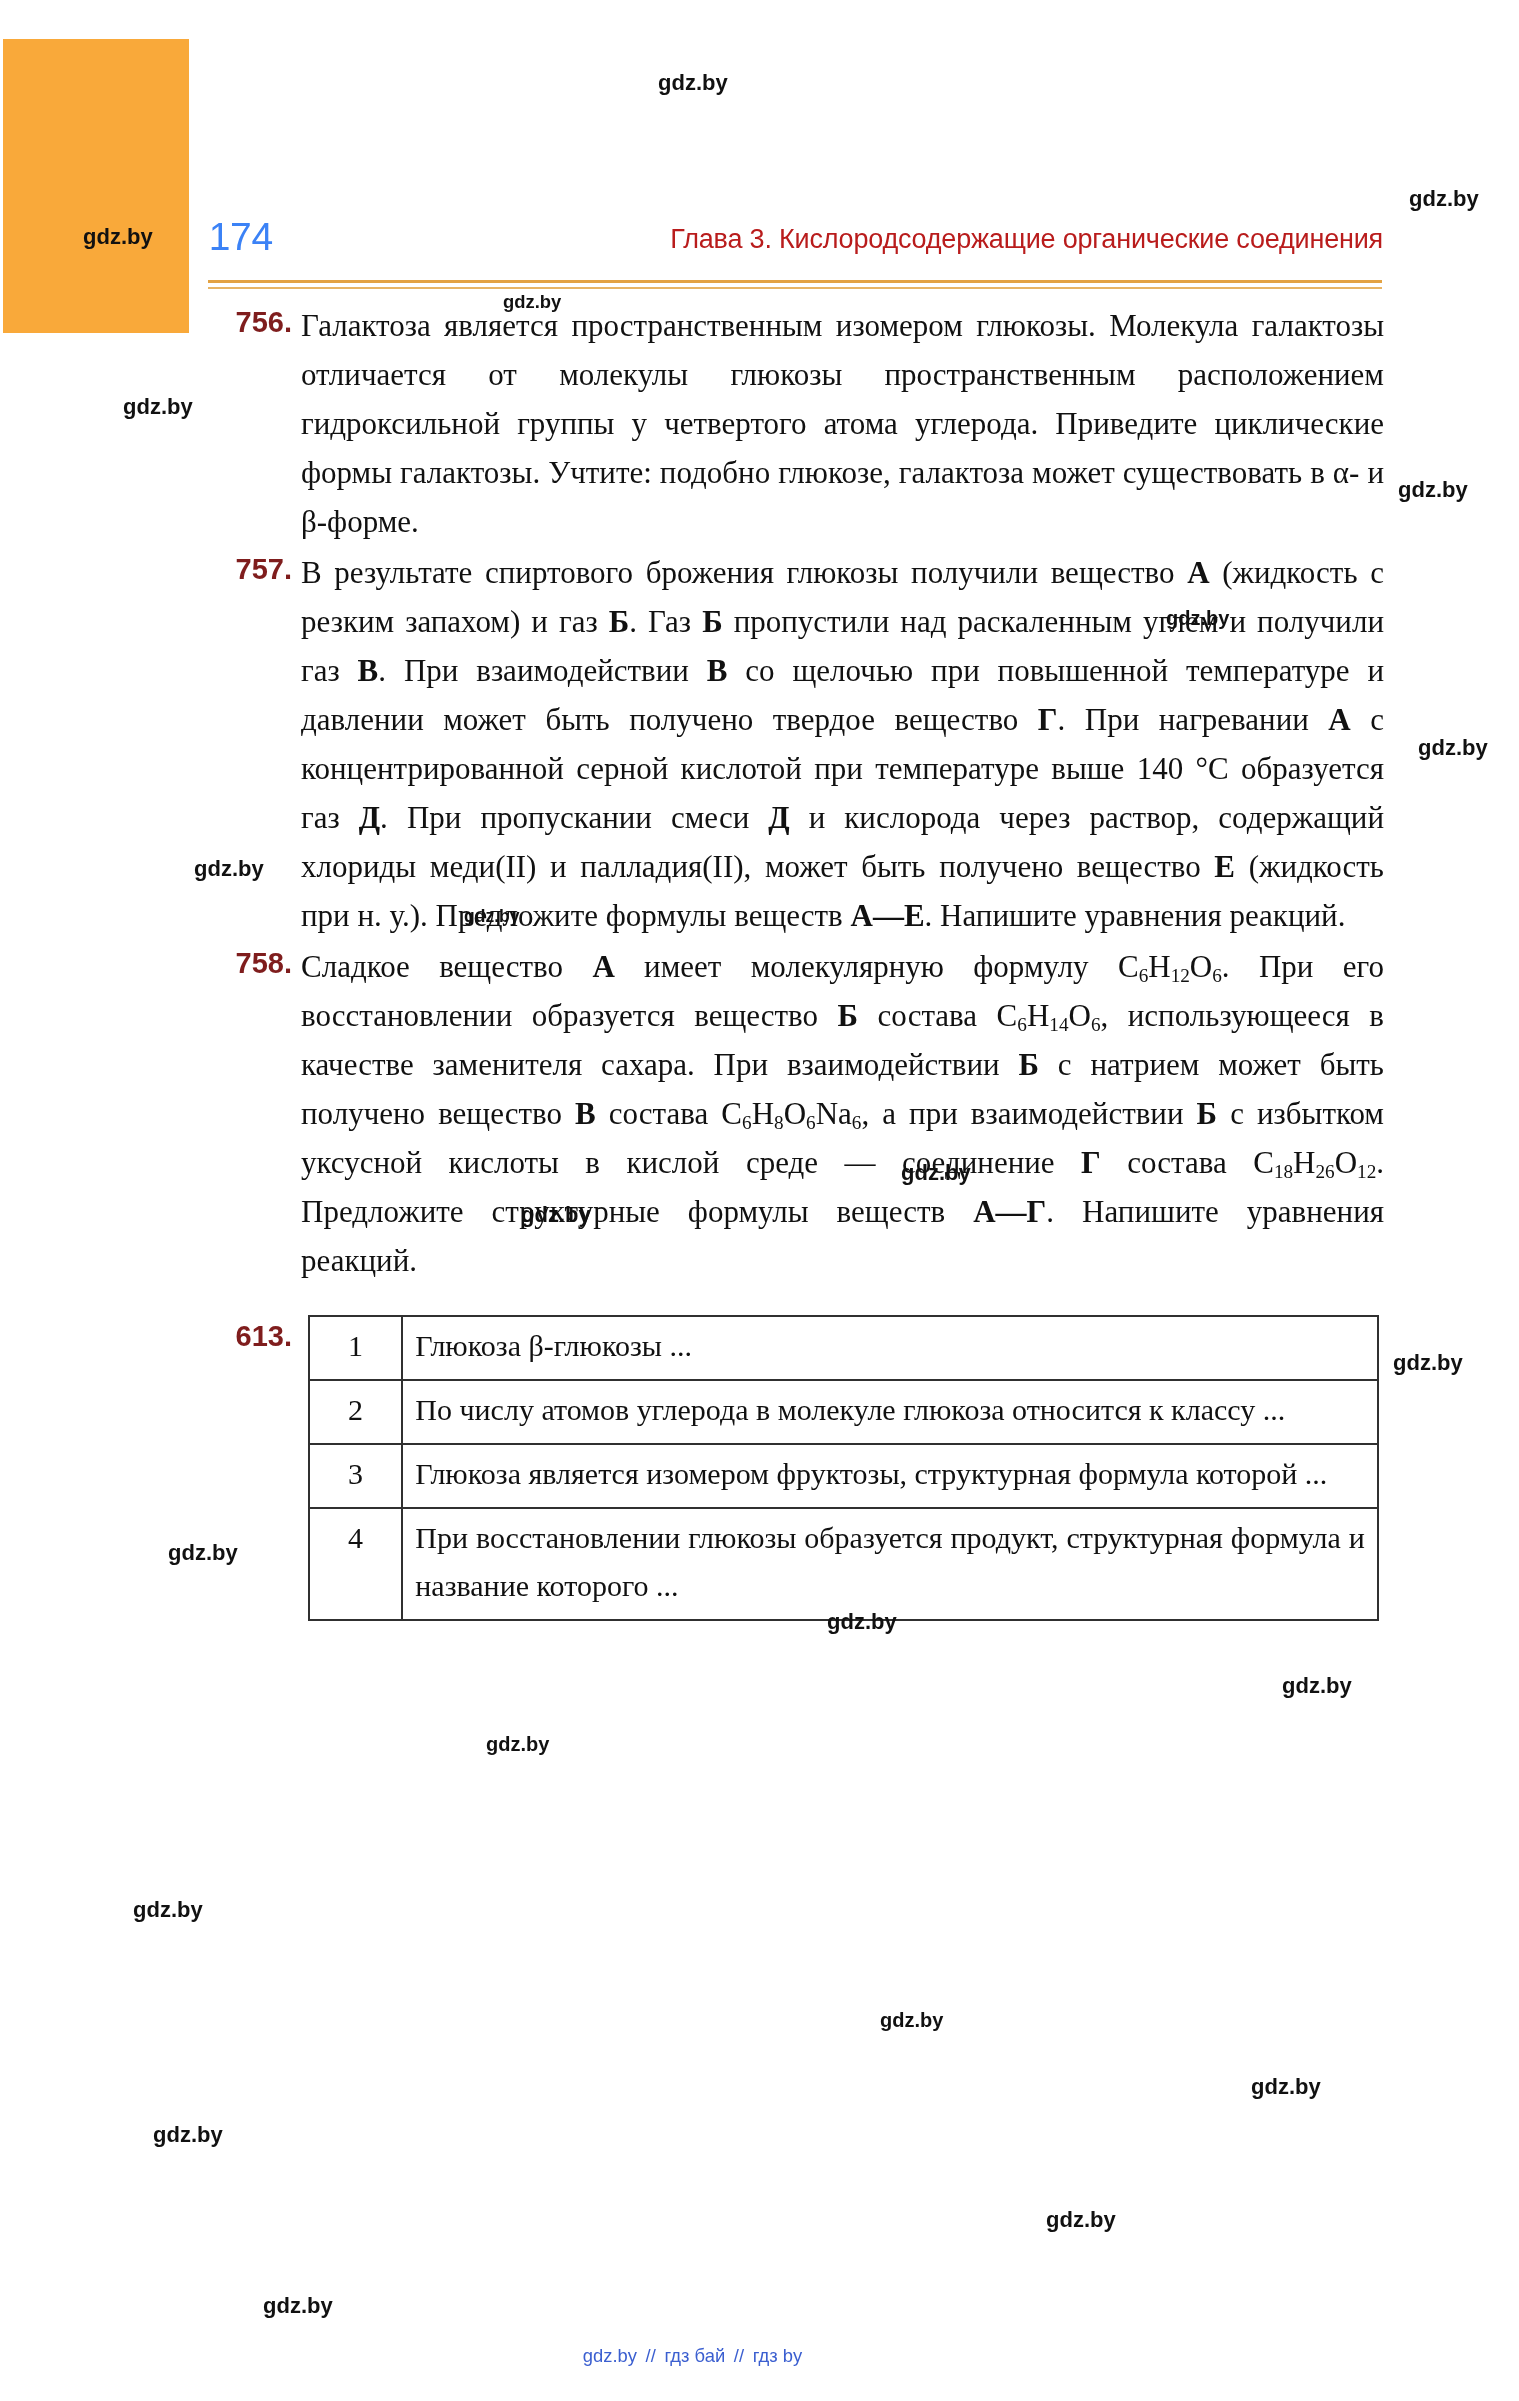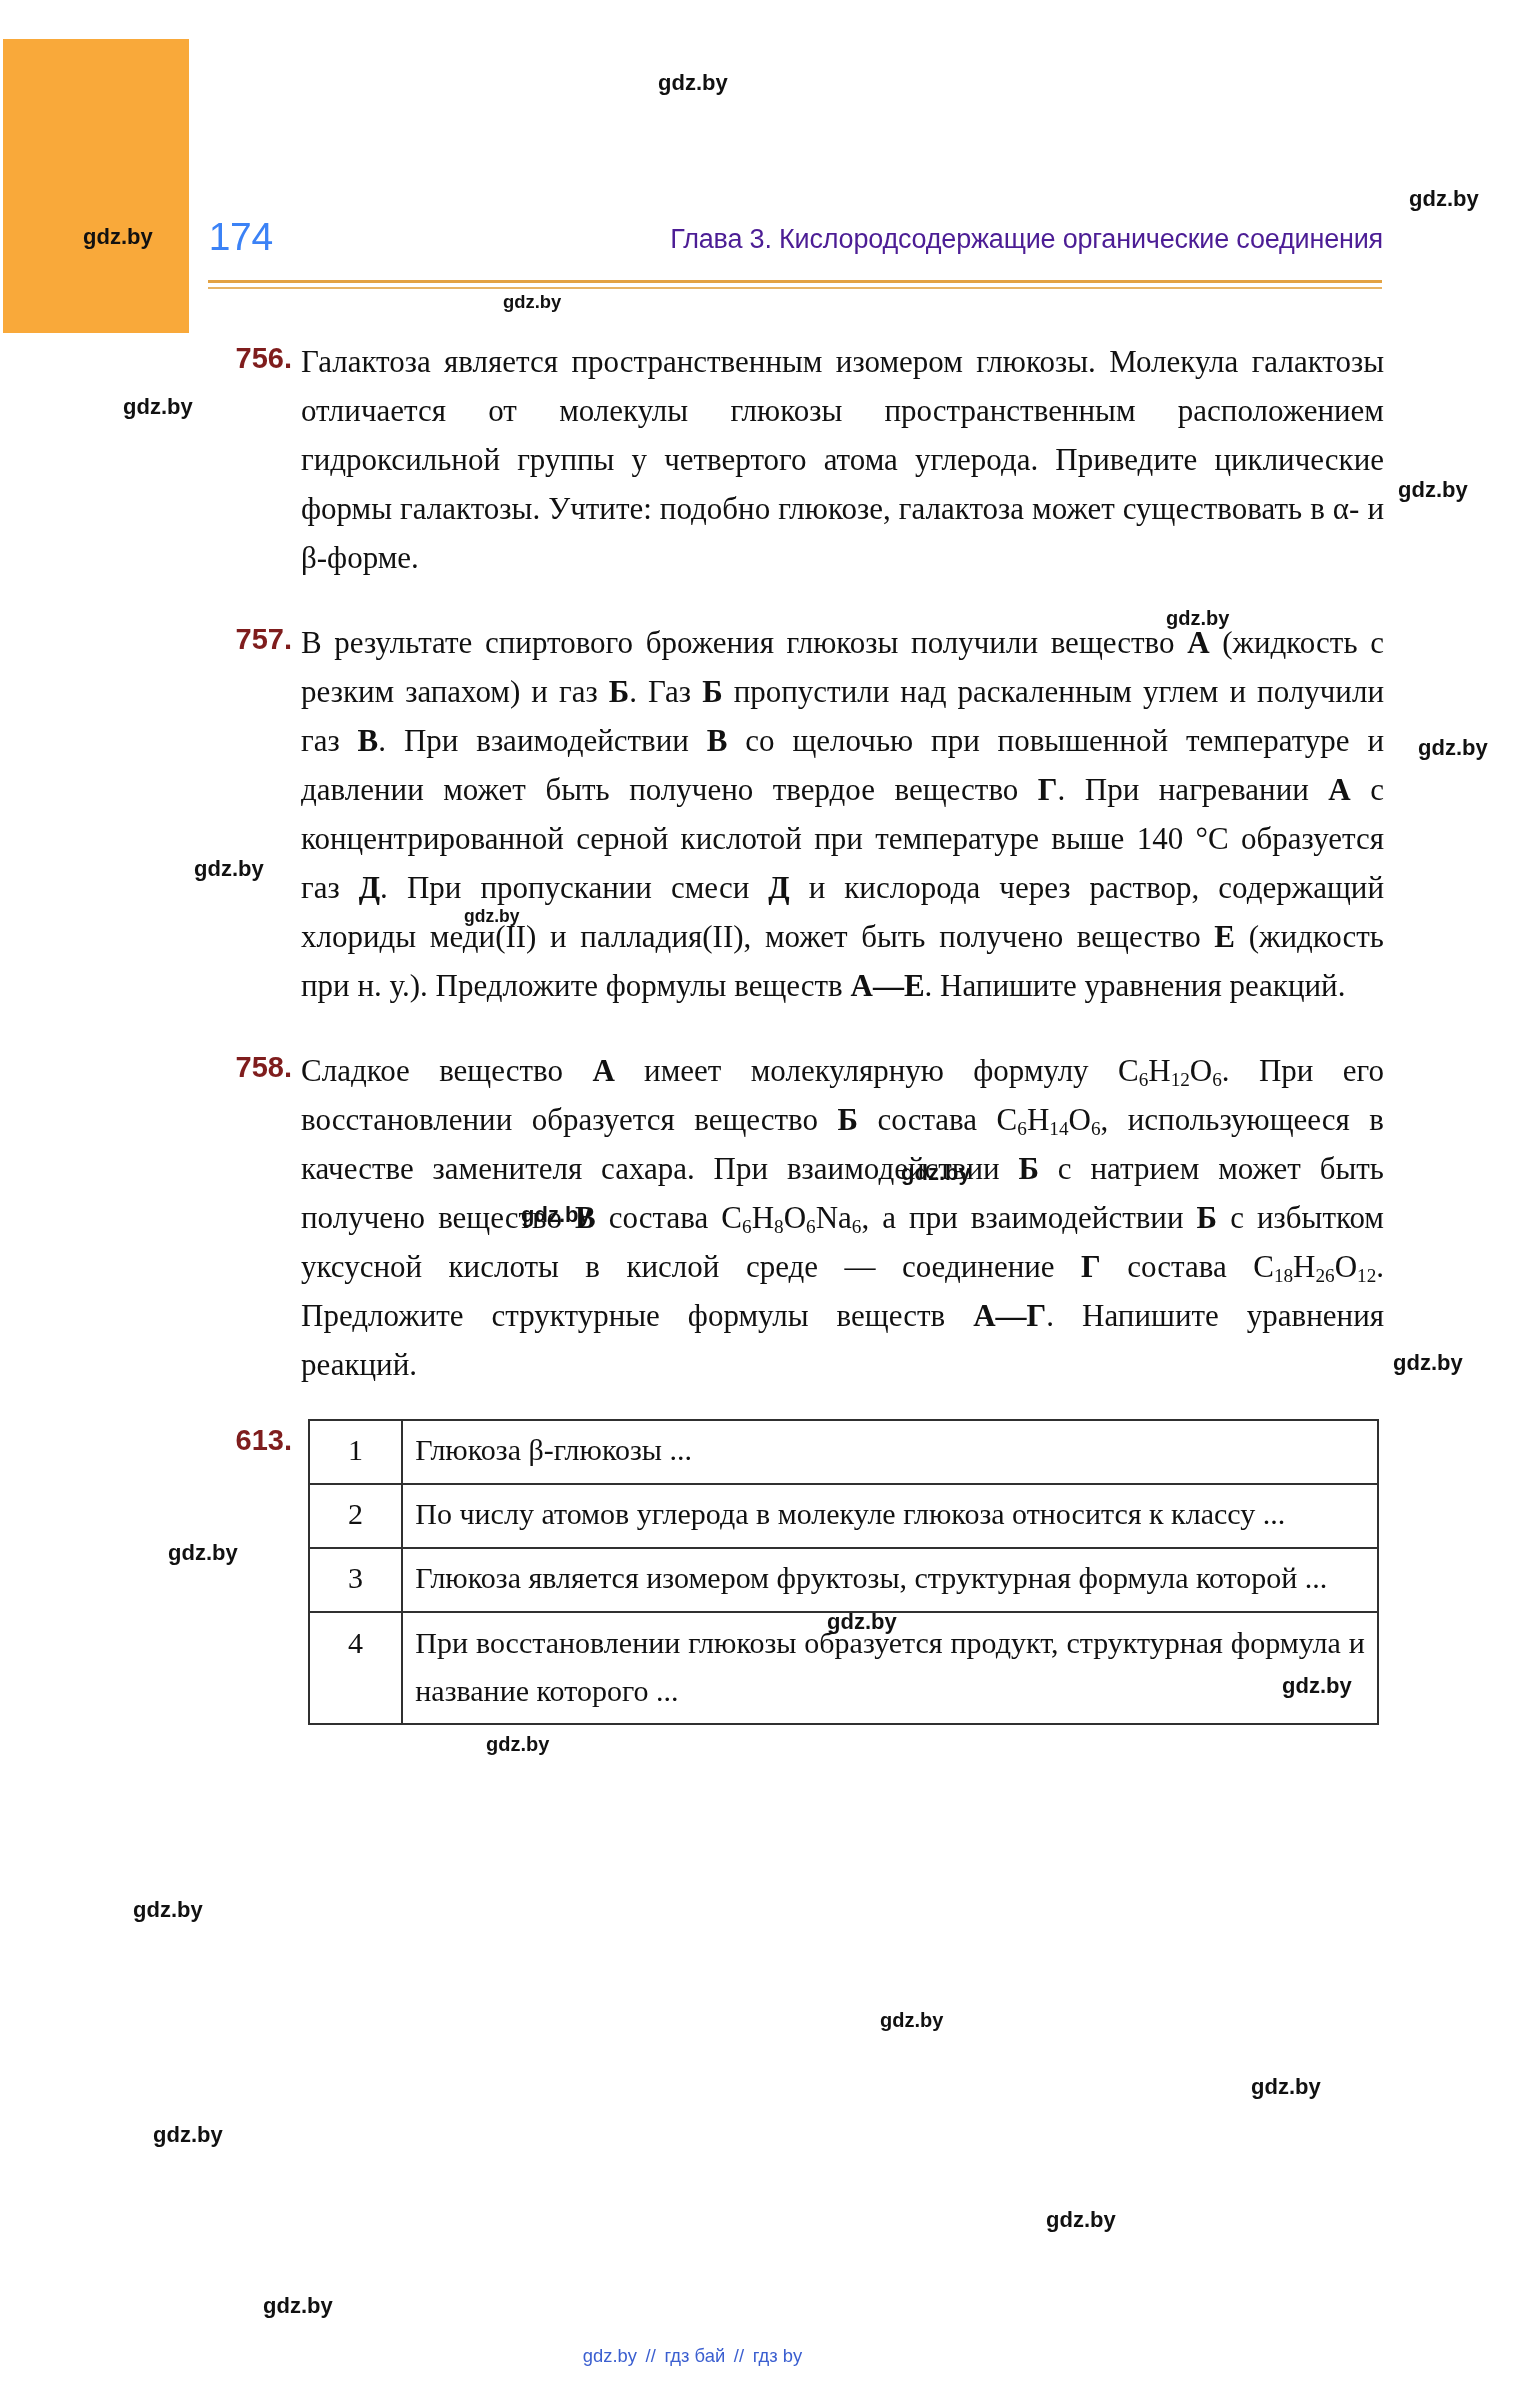--- a/index.html
+++ b/index.html
@@ -61,21 +61,21 @@
     font-weight: normal;
     color: #3b82f6;
     letter-spacing: -0.4px;
   }
   .chapter-title {
     position: absolute;
     right: 0;
     top: 8.8px;
     font-family: "Liberation Sans", sans-serif;
     font-size: 27px;
-    color: #4c1d95;
+    color: #b91c1c;
     white-space: nowrap;
     letter-spacing: -0.2px;
   }
   .head-rules {
     position: absolute;
     left: 208px;
     top: 280px;
     width: 1174px;
   }
   .rule-thick {
@@ -114,21 +114,20 @@
     color: #7f1d1d;
   }
   .ex-body {
     font-family: "Liberation Serif", serif;
     font-size: 31px;
     line-height: 49px;
     color: #111111;
     text-align: justify;
     text-justify: inter-word;
     hyphens: manual;
-    margin-top: 36px;
   }
   .ex-body b { font-weight: bold; }
   sub {
     font-size: 0.62em;
     line-height: 0;
     vertical-align: -0.28em;
   }
 
   
   .task-table {

